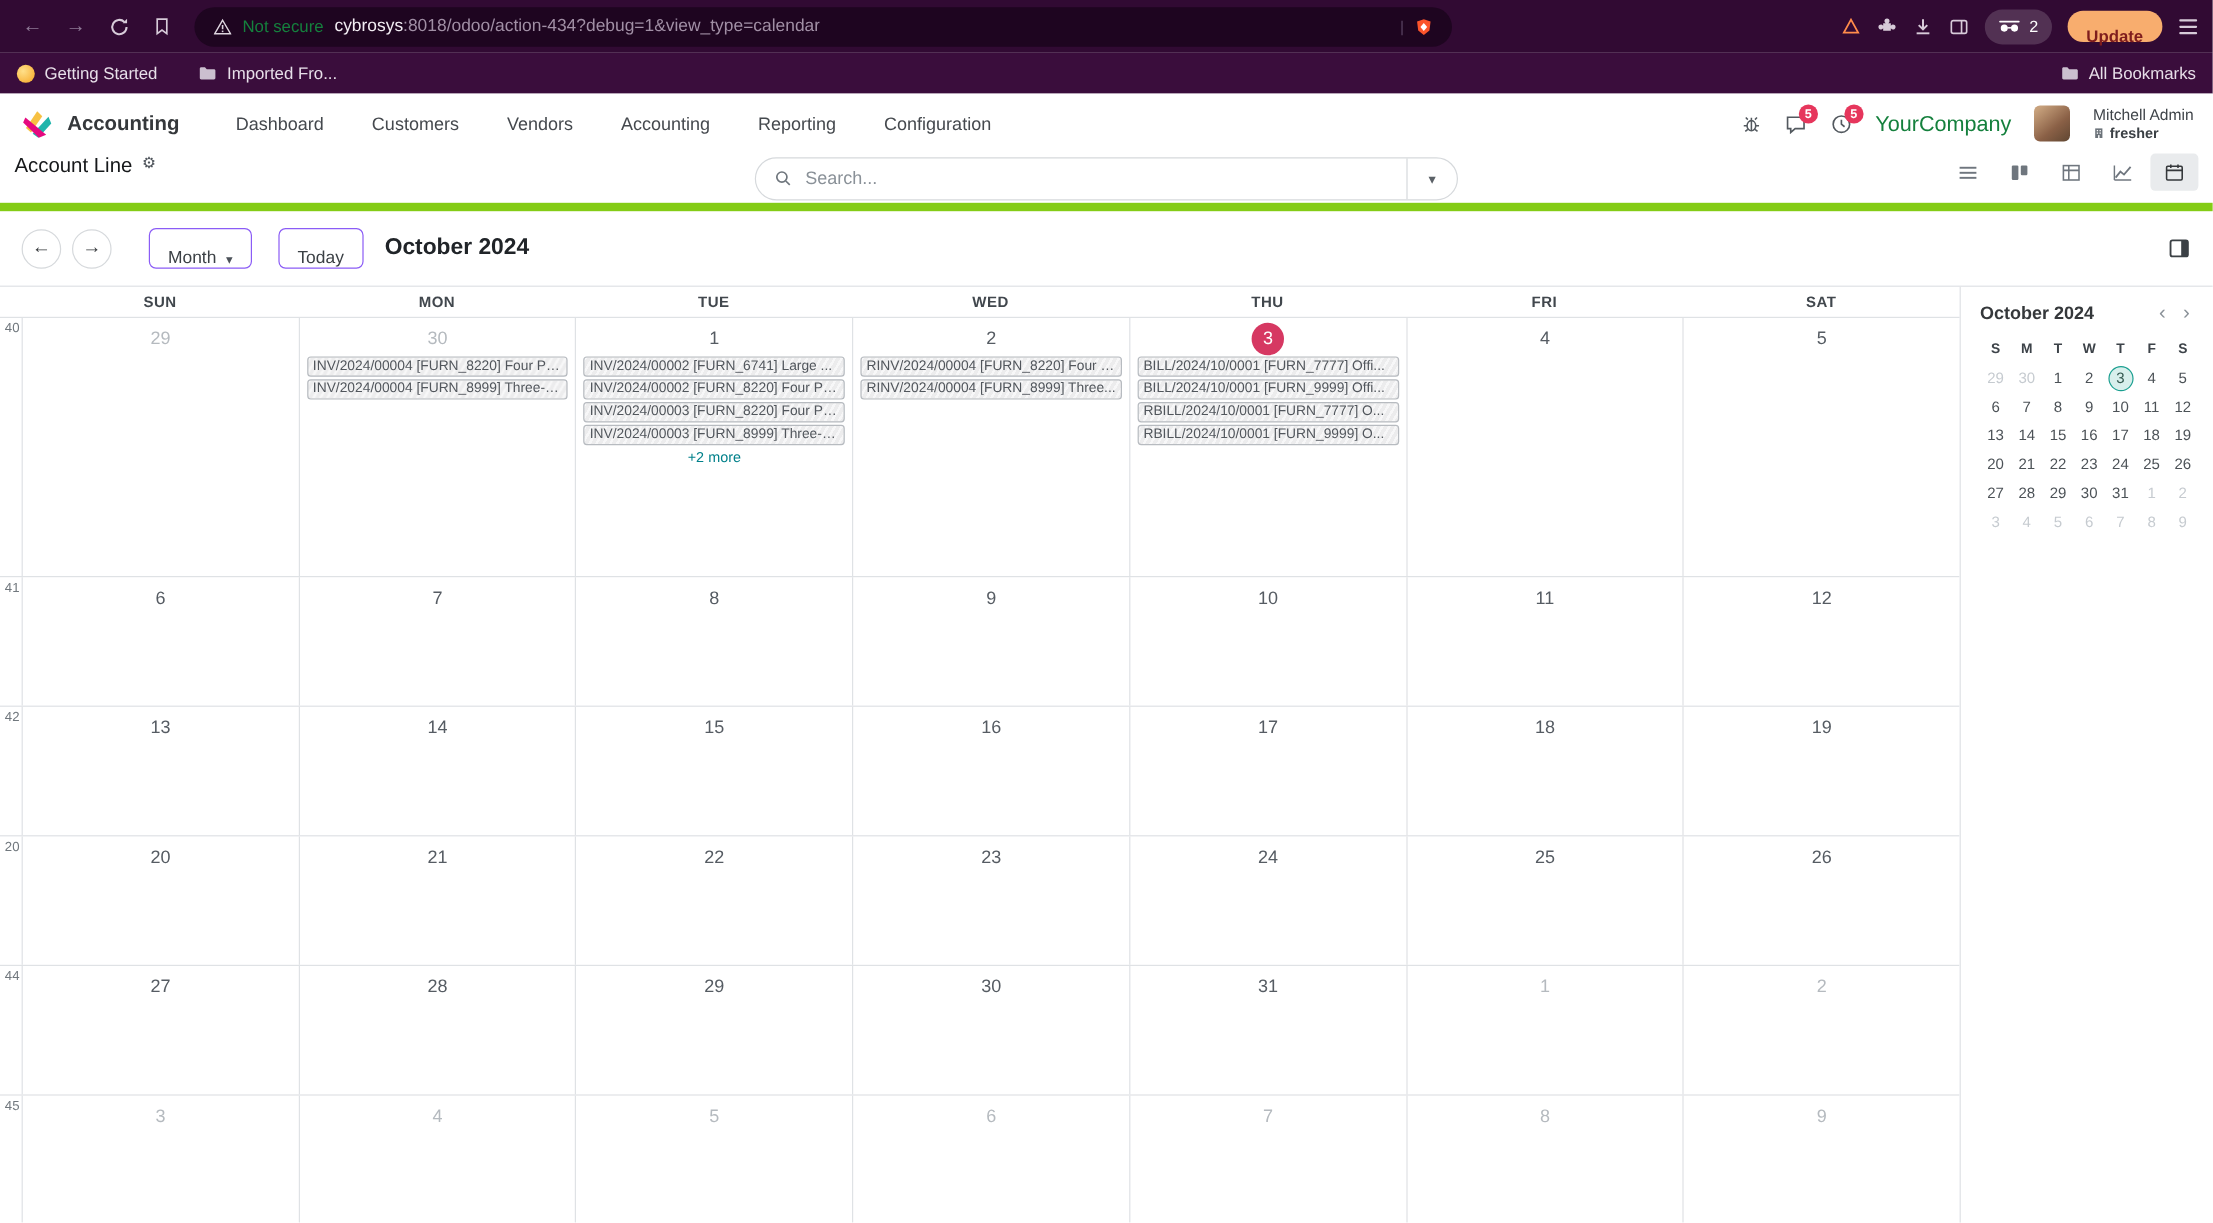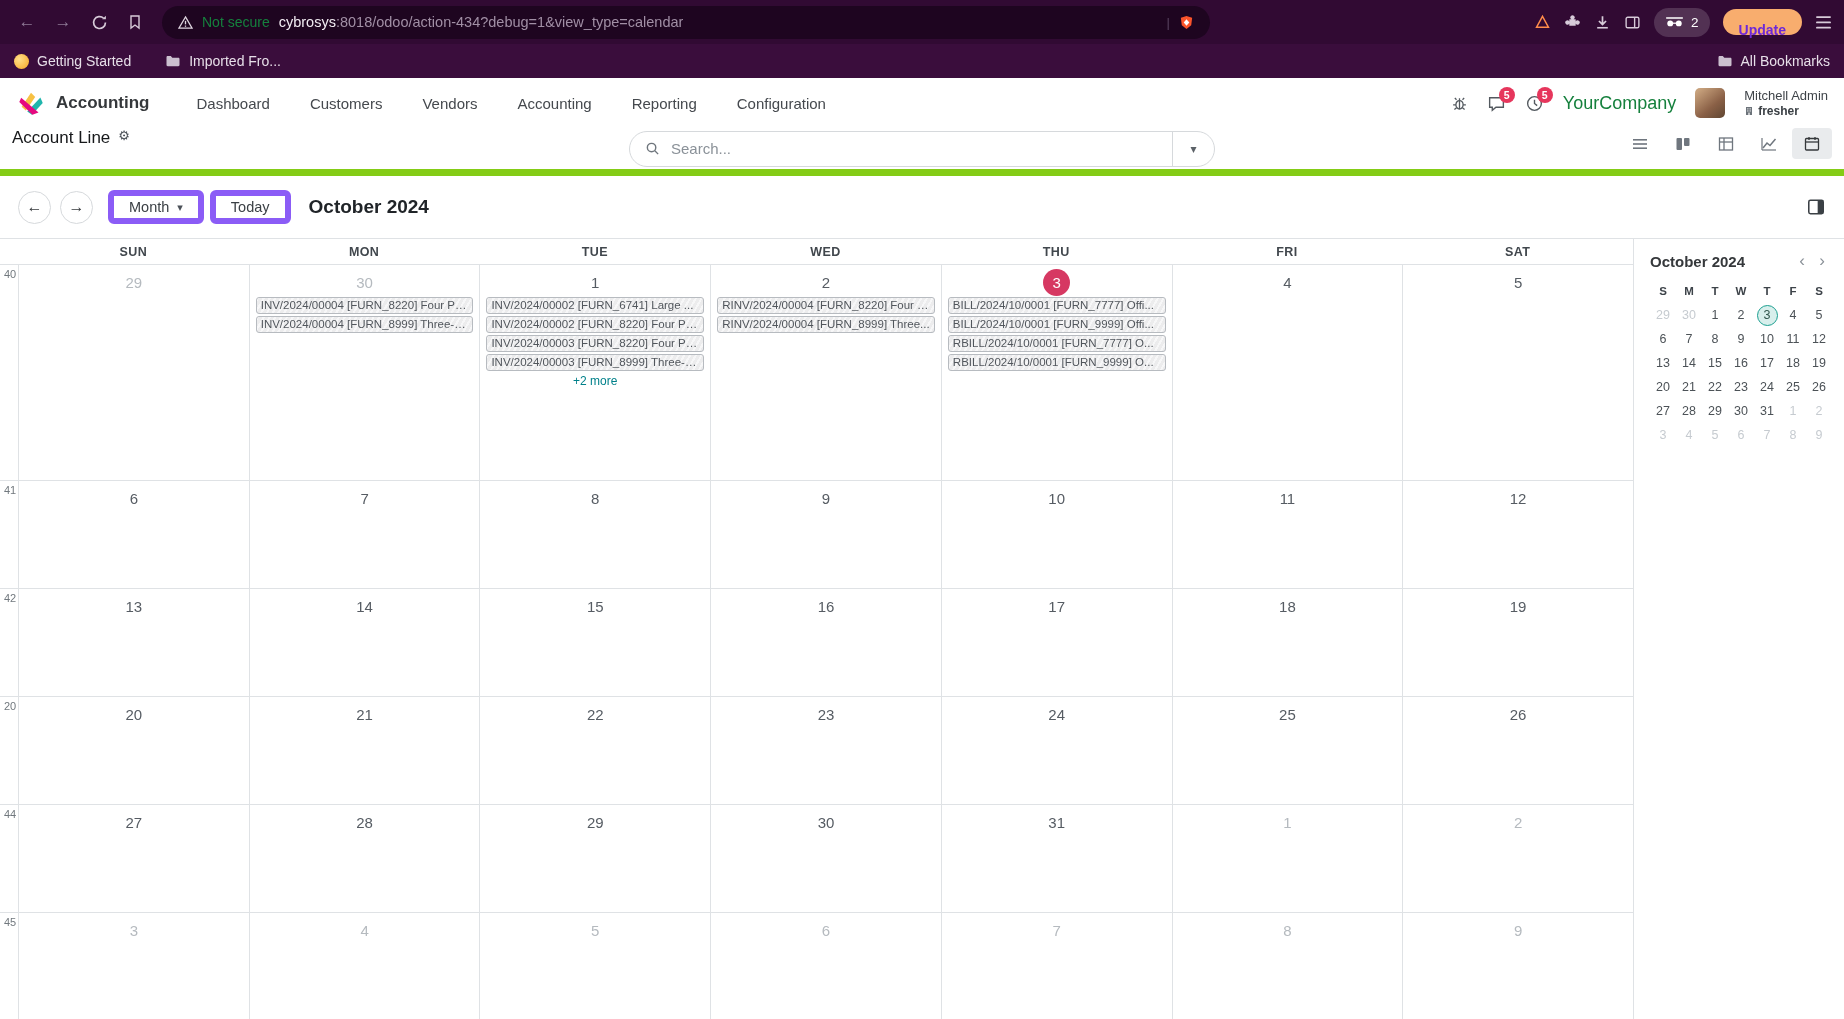--- a/index.html
+++ b/index.html
@@ -15,21 +15,21 @@
   .warn-ic{display:flex;color:#ded5df;flex:none}
   .sec-label{font-size:14px;color:#15803d;flex:none}
   .url-text{font-size:14.5px;white-space:nowrap;overflow:hidden;text-overflow:ellipsis}
   .url-host{color:#f2edf3}
   .url-rest{color:#a18fa5}
   .url-sep{margin-left:auto;color:#584361;font-size:13px;flex:none}
   .shield{display:flex;cursor:pointer;flex:none}
   .chrome-right{margin-left:auto;display:flex;align-items:center;gap:13px}
   .cr-ic{display:flex;cursor:pointer;color:#d7cbd9}
   .profile-chip{height:29px;background:rgba(255,255,255,.16);border-radius:15px;display:flex;align-items:center;gap:7px;padding:0 11px;color:#fff;font-size:13.5px;cursor:pointer}
-  .update-btn{height:19px;border:none;border-radius:15px;background:#f8ad6e;color:#6d28d9;font-size:14px;font-weight:700;padding:13px 16px;cursor:pointer;font-family:inherit}
+  .update-btn{height:19px;border:none;border-radius:15px;background:#f8ad6e;color:#7f1d1d;font-size:14px;font-weight:700;padding:13px 16px;cursor:pointer;font-family:inherit}
 
   
   .bookmarks-bar{height:34px;background:#3a0d3c;display:flex;align-items:center;padding:0 14px;color:#e7dfe9;font-size:14px;flex:none}
   .bm-list{display:flex;gap:34px}
   .bm-item{display:flex;align-items:center;gap:8px;cursor:pointer}
   .bm-ic{display:flex;color:#cbbfcf}
   .fav-dot{width:15px;height:15px;border-radius:50%;background:radial-gradient(circle at 35% 35%,#ffe08a,#f6a623);display:inline-block}
   .bm-all{margin-left:auto;display:flex;align-items:center;gap:8px;cursor:pointer}
 
   
@@ -57,21 +57,21 @@
   .search-input{flex:1;border:none;outline:none;font-size:15px;font-family:inherit;color:#212529;background:transparent;min-width:0}
   .search-input::placeholder{color:#8a9198}
   .search-caret{width:42px;align-self:stretch;border-left:1px solid #d6d9dc;display:flex;align-items:center;justify-content:center;color:#5b6167;cursor:pointer;font-size:12px}
   .view-switcher{margin-left:auto;display:flex;gap:3px}
   .vs-btn{width:40px;height:31px;display:flex;align-items:center;justify-content:center;color:#6f767e;border-radius:4px;cursor:pointer}
   .vs-btn.active{color:#35383b;background:#e9ebed}
 
   
   .cal-toolbar{height:62px;display:flex;align-items:center;padding:0 18px;background:#fff;flex:none}
   .circ-btn{width:33px;height:33px;border:1px solid #d6d9dc;border-radius:50%;background:#fff;color:#35383b;display:flex;align-items:center;justify-content:center;font-size:16px;cursor:pointer;margin-right:9px;padding:0;font-family:inherit}
-  .tb-btn{height:34px;border:6px solid #8b5cf6;border-radius:6px;background:#fff;color:#3b4045;font-size:14.5px;font-family:inherit;display:flex;align-items:center;gap:8px;padding:0 15px;cursor:pointer;margin-left:6px}
+  .tb-btn{height:34px;border:1px solid #8b5cf6;border-radius:6px;background:#fff;color:#3b4045;font-size:14.5px;font-family:inherit;display:flex;align-items:flex-end;gap:8px;padding:0 15px;cursor:pointer;margin-left:22px}
   .caret{font-size:11px;color:#4b5158}
   .cal-title{margin-left:18px;font-size:19px;font-weight:700;color:#202428}
   .panel-btn{margin-left:auto;display:flex;color:#3b4045;cursor:pointer}
 
   
   .cal-area{flex:1;min-height:0;display:flex;border-top:1px solid #dfe2e5}
   .cal-grid{flex:1;display:flex;flex-direction:column;min-width:0}
   .cal-head{display:grid;grid-template-columns:18px repeat(7,1fr);height:26px;align-items:center;border-bottom:1px solid #dfe2e5;flex:none}
   .day-head{text-align:center;font-size:12.5px;font-weight:700;color:#41474d;letter-spacing:.4px}
   .weeks{flex:1;display:flex;flex-direction:column;min-height:0;overflow:hidden}

